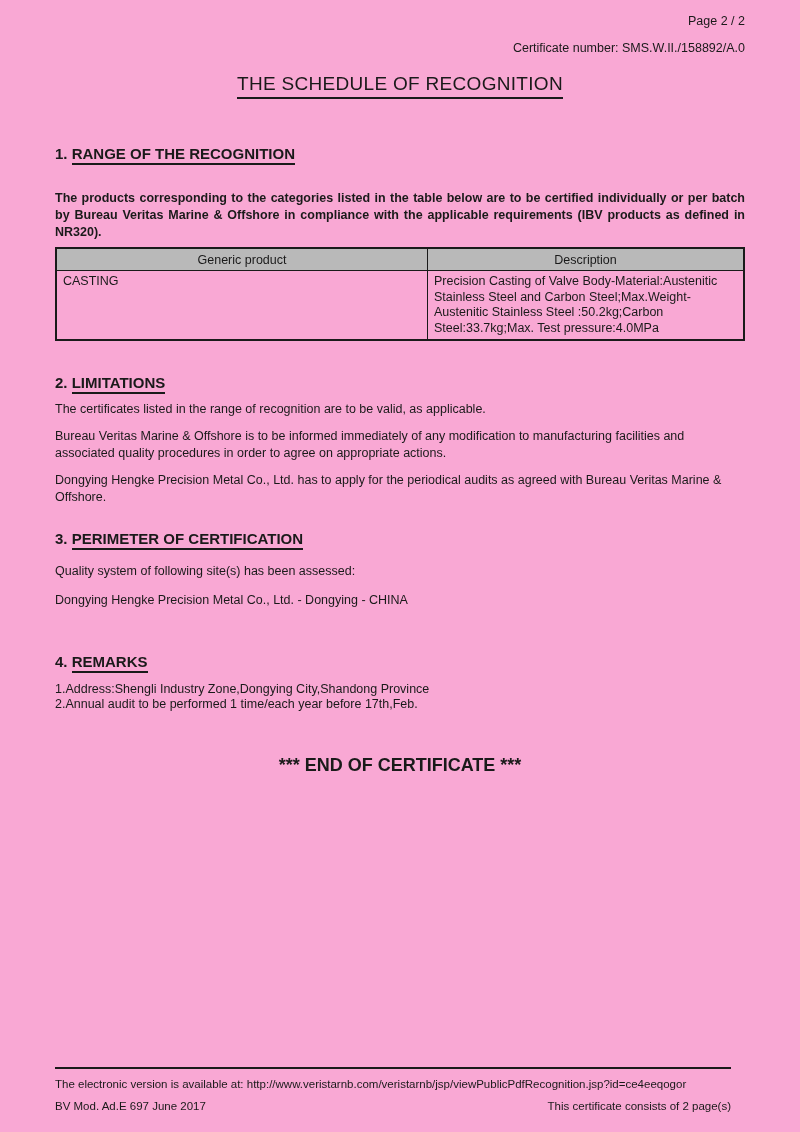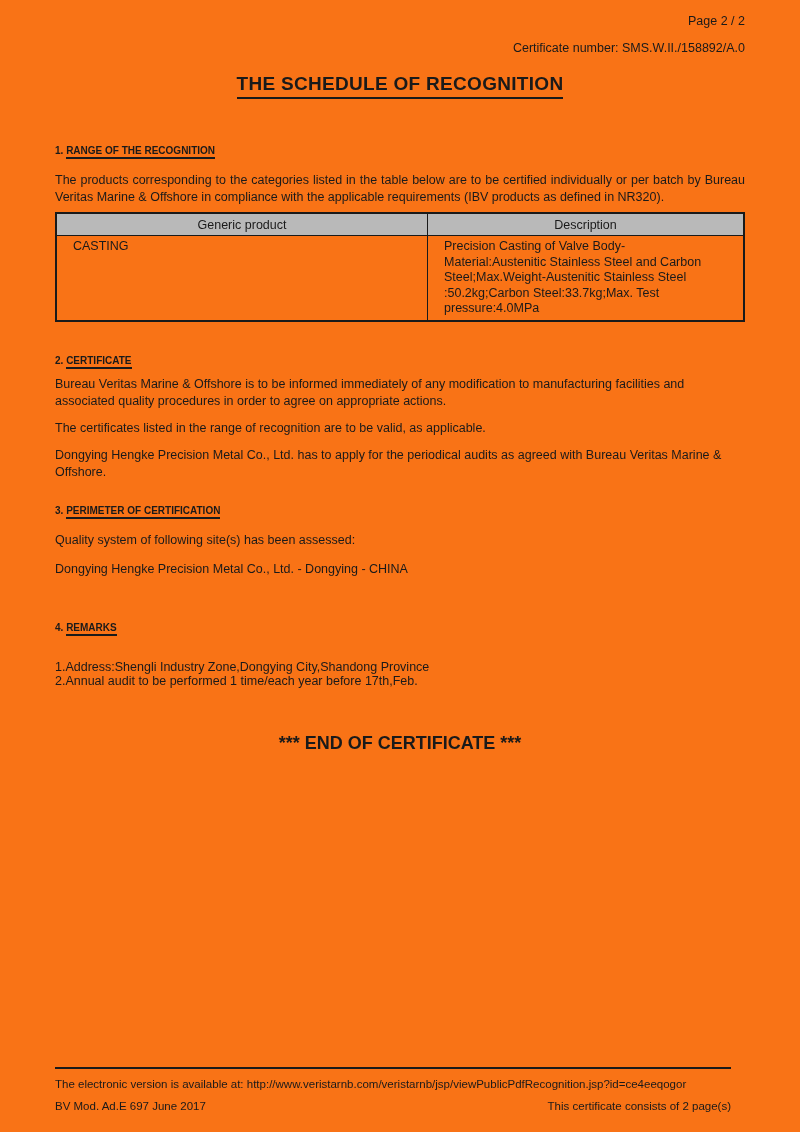--- a/index.html
+++ b/index.html
@@ -8,73 +8,73 @@
     background: #ffffff;
   }
   body {
     font-family: "Liberation Sans", "DejaVu Sans", sans-serif;
     color: var(--text, #1a1a1a);
   }
   .page {
     position: relative;
     width: 800px;
     height: 1132px;
-    background: #f97316;
+    background: #f9a8d4;
     box-sizing: border-box;
     padding: 14px 55px 0 55px;
     overflow: hidden;
   }
   
   .doc-header {
     text-align: right;
     font-size: 12.5px;
     line-height: 14px;
   }
   .doc-header .line1 { margin-bottom: 13px; }
   
   .doc-title {
     margin-top: 18px;
     text-align: center;
   }
   .doc-title span {
     display: inline-block;
     font-size: 19px;
-    font-weight: bold;
+    font-weight: normal;
     letter-spacing: 0.3px;
     border-bottom: 2.5px solid var(--text, #1a1a1a);
     padding-bottom: 2px;
   }
   
   .sec-heading {
-    font-size: 10px;
+    font-size: 15px;
     font-weight: bold;
     margin: 0;
   }
   .sec-heading .u {
     border-bottom: 2px solid var(--text, #1a1a1a);
     padding-bottom: 1px;
   }
   .sec1 { margin-top: 46px; }
   .sec2 { margin-top: 33px; }
   .sec3 { margin-top: 24px; }
   .sec4 { margin-top: 44px; }
   
   .para {
     font-size: 12.5px;
     line-height: 17px;
     margin: 10px 0 0 0;
   }
   .intro {
-    font-weight: normal;
+    font-weight: bold;
     text-align: justify;
-    margin-top: 16px;
+    margin-top: 28px;
   }
   .sec3 .para { margin-top: 16px; }
   .sec3 .para + .para { margin-top: 12px; }
-  .remark-lines { margin-top: 27px; }
+  .remark-lines { margin-top: 12px; }
   .remark-lines .line {
     font-size: 12.5px;
     line-height: 14.5px;
     margin: 0;
   }
   
   .rec-table {
     width: 100%;
     margin-top: 6px;
     border-collapse: collapse;
@@ -85,21 +85,21 @@
     background: var(--table-header-bg, #b9b9b9);
     font-weight: normal;
     text-align: center;
     border: 1px solid var(--border, #1a1a1a);
     padding: 2px 4px;
     height: 17px;
   }
   .rec-table td {
     border: 1px solid var(--border, #1a1a1a);
     vertical-align: top;
-    padding: 3px 16px;
+    padding: 3px 6px;
     line-height: 15.5px;
     height: 58px;
   }
   .col-product { width: 54%; margin-left: 15px; }
   
   .end-marker {
     margin-top: 44px;
     text-align: center;
     font-size: 18px;
     font-weight: bold;
@@ -147,23 +147,23 @@
       <tbody>
         <tr>
           <td>CASTING</td>
           <td>Precision Casting of Valve Body-Material:Austenitic Stainless Steel and Carbon Steel;Max.Weight-Austenitic Stainless Steel :50.2kg;Carbon Steel:33.7kg;Max. Test pressure:4.0MPa</td>
         </tr>
       </tbody>
     </table>
   </div>
 
   <div class="sec2">
-    <h2 class="sec-heading"><span>2.</span> <span class="u">CERTIFICATE</span></h2>
+    <h2 class="sec-heading"><span>2.</span> <span class="u">LIMITATIONS</span></h2>
+    <p class="para">The certificates listed in the range of recognition are to be valid, as applicable.</p>
     <p class="para">Bureau Veritas Marine &amp; Offshore is to be informed immediately of any modification to manufacturing facilities and associated quality procedures in order to agree on appropriate actions.</p>
-    <p class="para">The certificates listed in the range of recognition are to be valid, as applicable.</p>
     <p class="para">Dongying Hengke Precision Metal Co., Ltd. has to apply for the periodical audits as agreed with Bureau Veritas Marine &amp; Offshore.</p>
   </div>
 
   <div class="sec3">
     <h2 class="sec-heading"><span>3.</span> <span class="u">PERIMETER OF CERTIFICATION</span></h2>
     <p class="para">Quality system of following site(s) has been assessed:</p>
     <p class="para">Dongying Hengke Precision Metal Co., Ltd. - Dongying - CHINA</p>
   </div>
 
   <div class="sec4">

